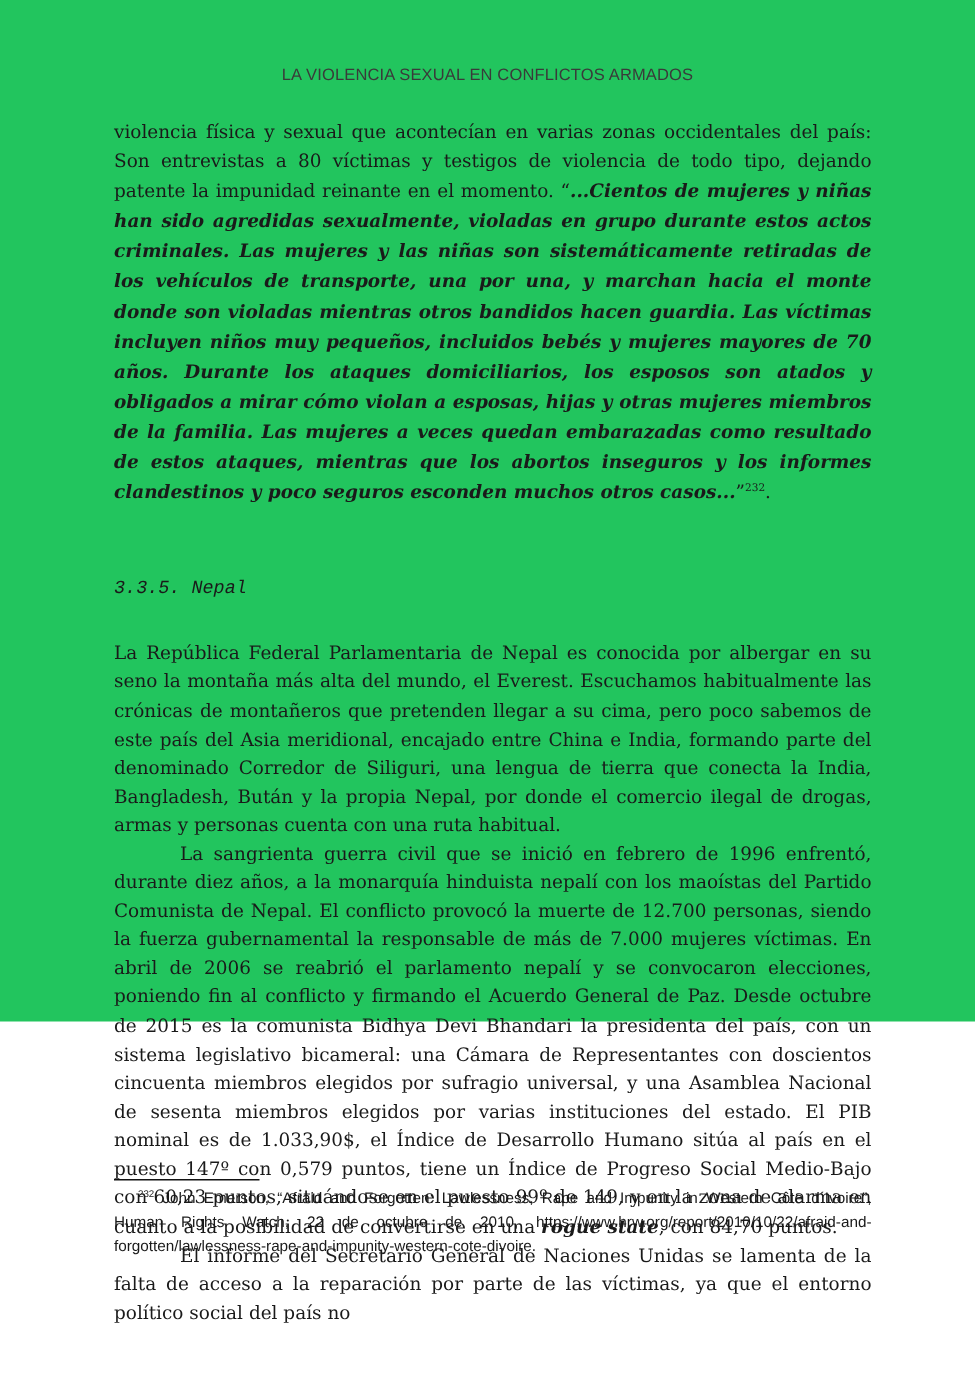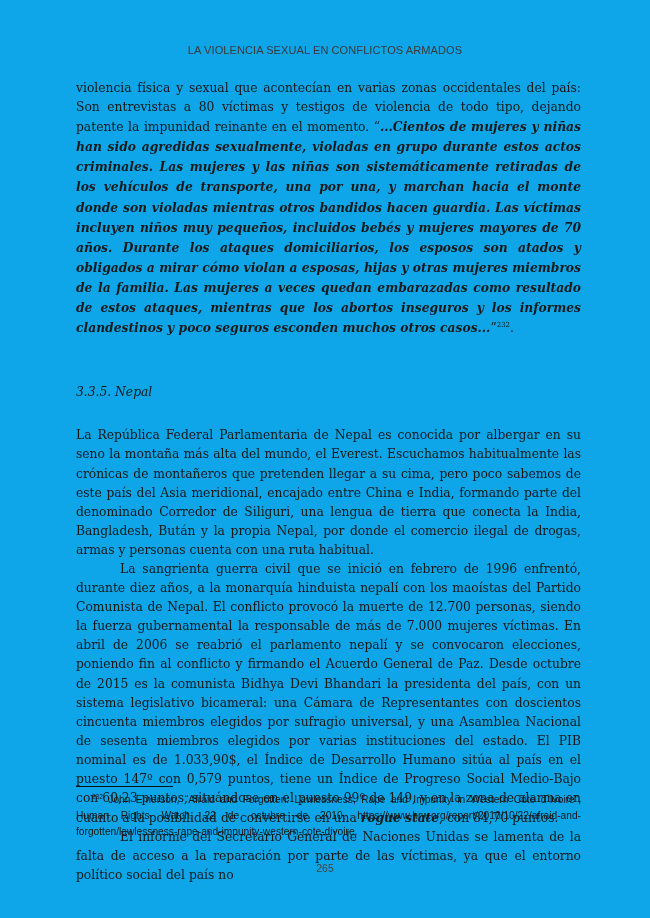--- a/index.html
+++ b/index.html
@@ -1,33 +1,33 @@
 <!DOCTYPE html>
 <html><head>
 <meta charset="utf-8">
 <style>
   html, body { margin: 0; padding: 0; background: #ffffff; }
   body { width: 650px; height: 918px; position: relative; overflow: hidden; }
-  .page { position: absolute; left: 0; top: 0; width: 650px; height: 918px; background: #0ea5e9; }
+  .page { position: absolute; left: 0; top: 0; width: 650px; height: 681px; background: #22c55e; }
   .running-head {
     position: absolute; top: 44px; left: 0; width: 650px; text-align: center;
     font-family: "Liberation Sans", sans-serif; font-size: 11px; letter-spacing: 0.1px;
     color: #3a3a3a;
   }
   .body {
     position: absolute; left: 76px; top: 79px; width: 505px;
     font-family: "DejaVu Serif", serif; font-size: 12.3px; line-height: 19.1px;
     color: #1a1a1a; text-align: justify;
   }
   .body p { margin: 0; }
   .indent { text-indent: 44px; }
   em { font-style: italic; font-weight: bold; }
   sup { font-size: 7px; line-height: 0; vertical-align: 5px; }
   .section-title {
-    font-style: italic; margin-top: 45px !important; margin-bottom: 24px !important;
+    font-style: italic; margin-top: 45px !important; margin-bottom: 24px !important; font-family: Liberation Mono, monospace;
   }
   .footnote-rule {
     position: absolute; left: 76px; top: 786px; width: 97px; height: 1px; background: #111;
   }
   .footnotes {
     position: absolute; left: 76px; top: 792px; width: 505px;
     font-family: Liberation Sans, sans-serif; font-size: 10.2px; line-height: 16px;
     color: #1a1a1a; text-align: justify;
   }
   .footnotes p { margin: 0; text-indent: 16px; }
@@ -56,14 +56,13 @@
 
     <p class="indent">El informe del Secretario General de Naciones Unidas se lamenta de la falta de acceso a la reparación por parte de las víctimas, ya que el entorno político social del país no</p>
   </div>
 
   <div class="footnote-rule"></div>
 
   <div class="footnotes">
     <p><span class="fn-mark">232</span> <span>John Emerson, “Afraid and Forgotten: Lawlessness, Rape and Impunity in Western Côte d´Ivoire”, Human Rights Watch, 22 de octubre de 2010, https://www.hrw.org/report/2010/10/22/afraid-and-forgotten/lawlessness-rape-and-impunity-western-cote-divoire.</span></p>
   </div>
 
-  <div class="page-number">265</div>
 </div>
 
 </body></html>

